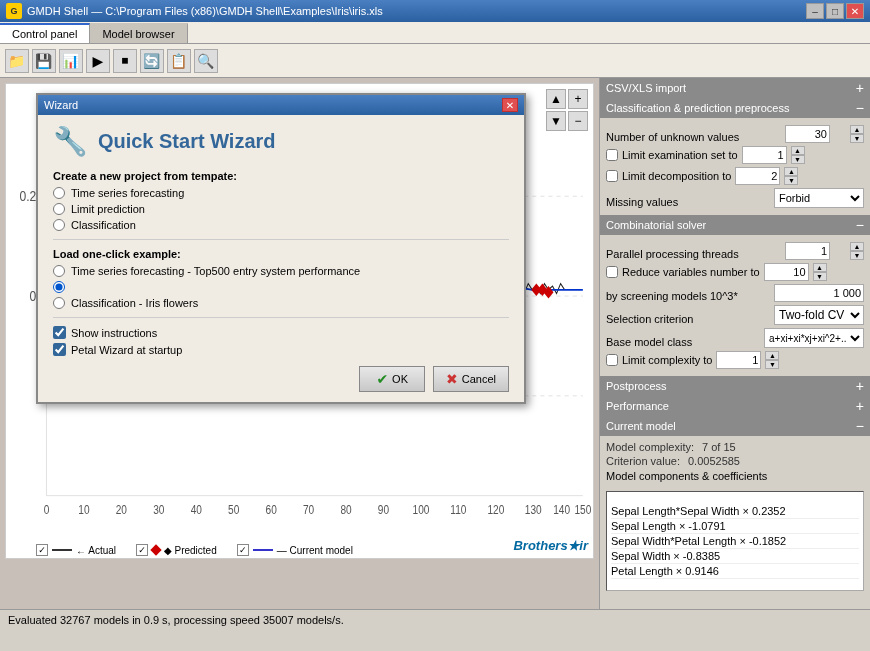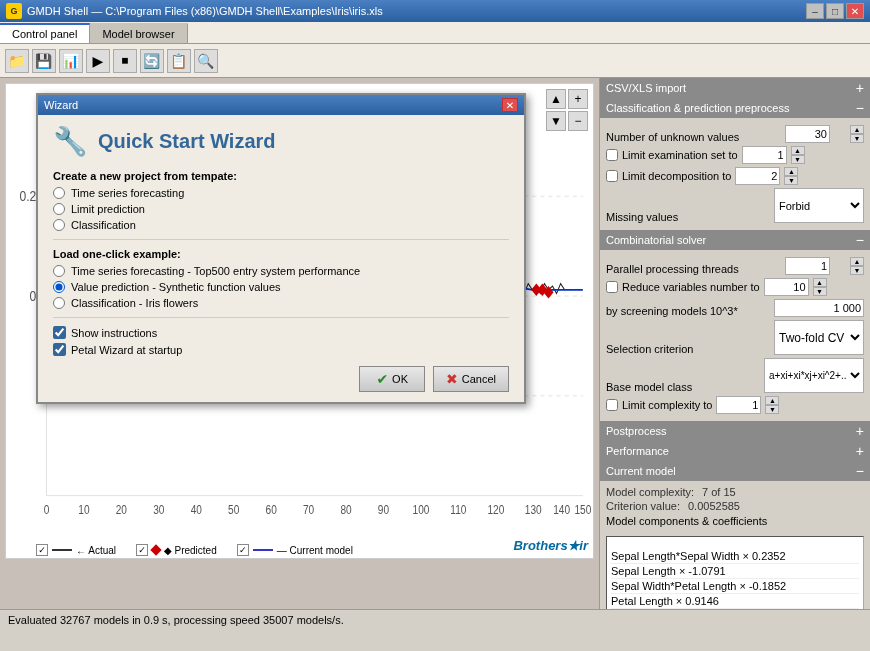--- a/index.html
+++ b/index.html
@@ -113,21 +113,21 @@
     .field-input-wide { width: 90px; }
     .spin-box {
       display: flex; flex-direction: column;
     }
     .spin-btn { width: 14px; height: 9px; background: #ddd; border: 1px solid #aaa; font-size: 7px; cursor: pointer; display: flex; align-items: center; justify-content: center; line-height: 1; }
     
     .checkbox-row { display: flex; align-items: center; gap: 4px; margin: 3px 0; }
     .checkbox-row input[type=checkbox] { width: 12px; height: 12px; }
     
     select {
-      height: 35px; font-size: 11px; border: 1px solid #aaa; background: white;
+      height: 20px; font-size: 11px; border: 1px solid #aaa; background: white;
     }
     
     
     .status-bar {
       background: #d4d0c8;
       border-top: 1px solid #999;
       padding: 2px 8px;
       font-size: 11px;
       height: 20px;
       display: flex;
@@ -376,21 +376,20 @@
           <hr class="dialog-divider">
 
           <div class="section-label">Load one-click example:</div>
 
           <div class="radio-row">
             <input type="radio" name="example" style="">
             <label>Time series forecasting - Top500 entry system performance</label>
           </div>
           <div class="radio-row selected">
             <input type="radio" name="example" checked="" style="">
-            <label>Value prediction - Synthetic function values</label>
           </div>
           <div class="radio-row">
             <input type="radio" name="example" style="">
             <label>Classification - Iris flowers</label>
           </div>
 
           <hr class="dialog-divider">
 
           <div class="dialog-check-row">
             <input type="checkbox" checked="" style="">
@@ -538,20 +537,21 @@
         <span class="model-val">0.0052585</span>
       </div>
       <div style="font-size:11px; margin:3px 0;">
         <span>Model components &amp; coefficients</span>
       </div>
     </div>
     <div class="coefficients-area">
       <div class="coef-row">Sepal Length*Sepal Width ×  0.2352</div>
       <div class="coef-row">Sepal Length ×  -1.0791</div>
       <div class="coef-row">Sepal Width*Petal Length ×  -0.1852</div>
+      <div class="coef-row">Sepal Width ×  -0.8385</div>
       <div class="coef-row">Petal Length ×  0.9146</div>
     </div>
 
   </div>
 
 </div>
 
 <div class="status-bar">
   <span>Evaluated 32767 models in 0.9 s, processing speed 35007 models/s.</span>
 </div>

